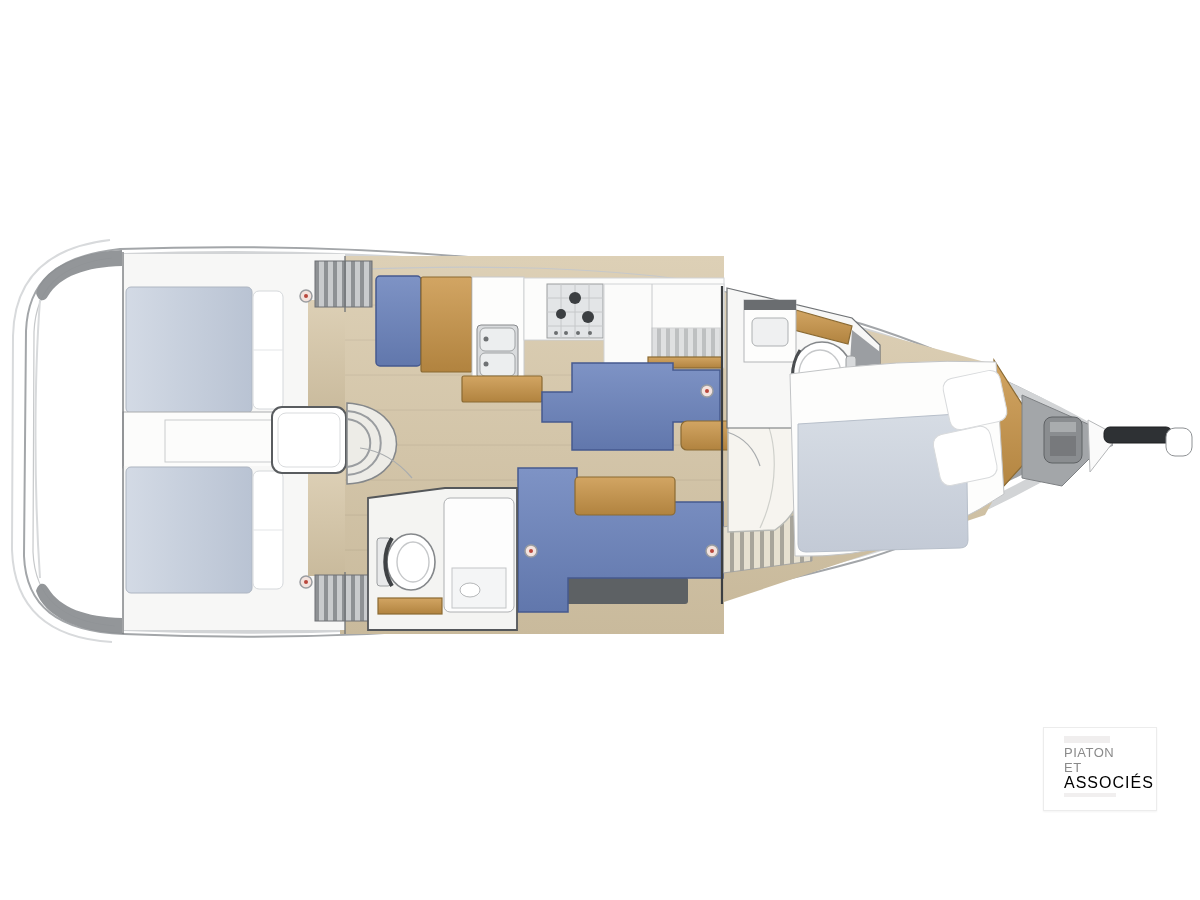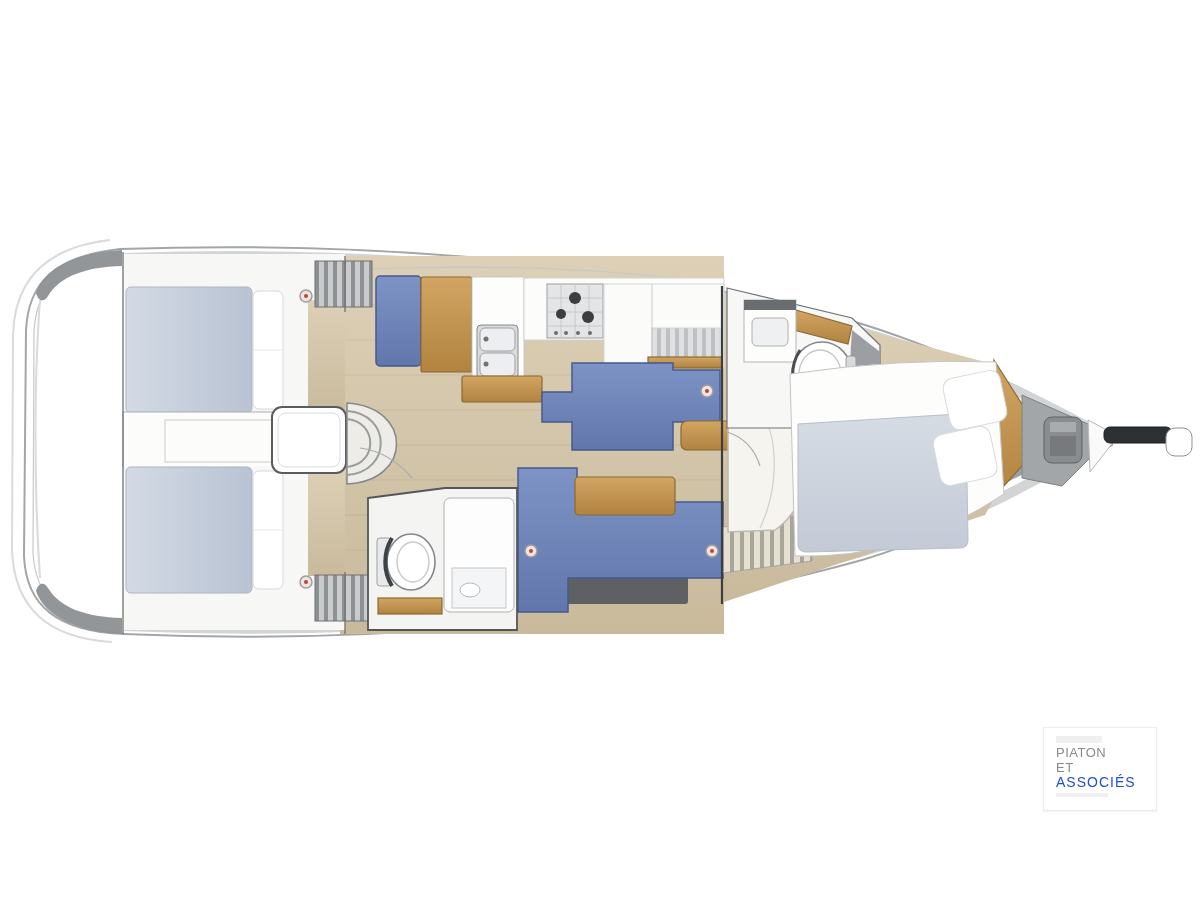--- a/index.html
+++ b/index.html
@@ -21,25 +21,25 @@
   .bkhd2     {stroke:#6f7275;stroke-width:1.3;}
   .doorarc   {fill:none;stroke:#a9acae;stroke-width:1.2;}
   .seam      {fill:none;stroke:#cfd0cb;stroke-width:1.2;}
   .woodstroke{stroke:#8a6a33;stroke-width:1.2;}
   .setteestroke{stroke:var(--settee_stroke);stroke-width:1.5;}
   .toiletbowl{fill:#ffffff;stroke:#85888b;stroke-width:1.6;}
   .toiletseat{fill:none;stroke:#c6c8ca;stroke-width:1.4;}
 
   .watermark{position:absolute;left:1043px;top:727px;width:114px;height:84px;
              background:#ffffff;border:1px solid #ececec;box-shadow:0 1px 2px rgba(0,0,0,.05);
-             box-sizing:border-box;padding:7px 0 0 12px;color:#8a8a8a;}
+             box-sizing:border-box;padding:7px 0 0 20px;color:#8a8a8a;}
   .watermark .faint{background:#f0eeee;height:7px;width:46px;margin:1px 0 2px 0;}
   .watermark .faint2{background:#f1efef;height:4px;width:52px;margin-top:3px;}
   .watermark .l1,.watermark .l2{font-size:13px;font-weight:500;letter-spacing:.5px;line-height:15px;color:#8a8a8a;}
-  .watermark .l3{font-size:14px;font-weight:500;letter-spacing:1px;line-height:15px;color:#1d4ed8;}
+  .watermark .l3{font-size:16px;font-weight:500;letter-spacing:1px;line-height:15px;color:#000000;}
 </style>
 </head>
 <body>
 
 <div class="stage">
 
 <svg width="1200" height="900" viewBox="0 0 1200 900" aria-label="Sailboat hull deck plan, bow to the right">
   <defs>
     <linearGradient id="gFloor" x1="0" y1="0" x2="0" y2="1">
       <stop offset="0" style="stop-color:var(--floor_light)"></stop>

